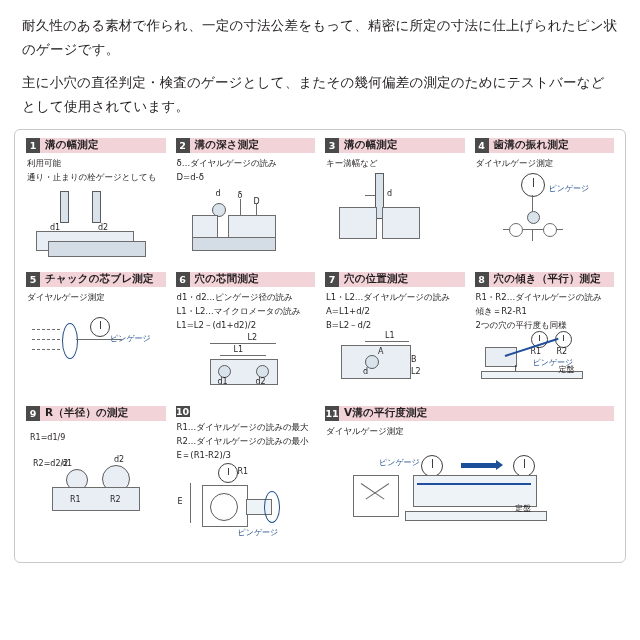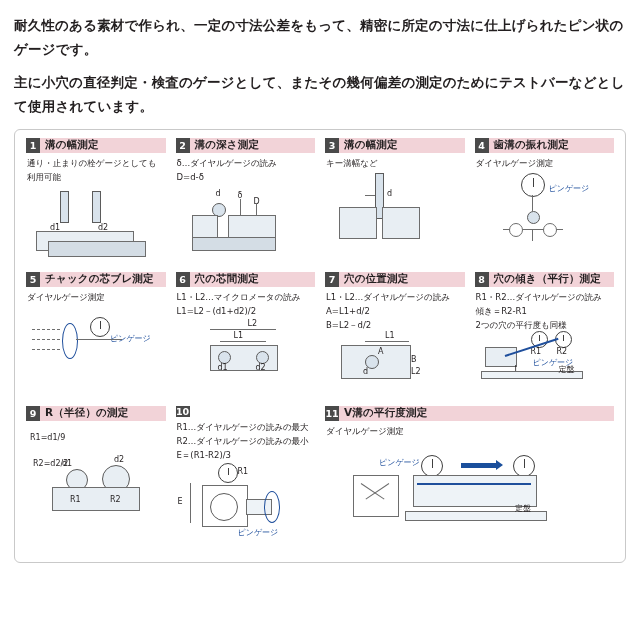--- a/index.html
+++ b/index.html
@@ -11,21 +11,21 @@
     overflow:hidden;
   }
   .page{position:relative;width:640px;height:640px;box-sizing:border-box;padding:14px 12px 0 12px;}
 
   
   .heading{display:flex;align-items:center;gap:8px;margin:6px 0 10px 2px;}
   .heading .marker{width:14px;height:14px;background:#cf1f2e;flex:0 0 auto;}
   .heading h1{font-size:17px;line-height:1;margin:0;font-weight:bold;letter-spacing:.5px;}
 
   
-  .intro{margin:0 2px;font-weight:bold;}
+  .intro{margin:0 10px;}
   .intro p{font-size:13.5px;line-height:1.75;margin:0 0 10px 0;letter-spacing:.2px;}
 
   
   .panel{
     position:relative;
     margin:8px 2px 0 2px;
     border:1px solid #c9c9c9;
     border-radius:6px;
     padding:8px 6px 10px 6px;
     box-sizing:border-box;
@@ -81,22 +81,22 @@
 
   <div class="panel">
 
     <div class="grid row1">
 
       <div class="cell w4">
         <div class="celltitle">
           <div class="num">1</div>
           <div class="ttl">溝の幅測定</div>
         </div>
+        <div class="note">利用可能</div>
         <div class="note">通り・止まりの栓ゲージとしても</div>
-        <div class="note">利用可能</div>
         <div class="fig">
           <div class="pin" style="left:34px;top:6px;width:7px;height:30px;"></div>
           <div class="pin" style="left:66px;top:6px;width:7px;height:30px;"></div>
           <div class="lbl" style="left:24px;top:38px;">d1</div>
           <div class="lbl" style="left:72px;top:38px;">d2</div>
           <div class="blk" style="left:10px;top:46px;width:96px;height:18px;"></div>
           <div class="blk" style="left:22px;top:56px;width:96px;height:14px;background:#d4dde5;"></div>
         </div>
       </div>
 
@@ -171,20 +171,21 @@
           <div class="dash" style="left:6px;top:34px;width:28px;"></div>
           <div class="dash" style="left:6px;top:44px;width:28px;"></div>
         </div>
       </div>
 
       <div class="cell w4">
         <div class="celltitle">
           <div class="num">6</div>
           <div class="ttl">穴の芯間測定</div>
         </div>
+        <div class="note">d1・d2…ピンゲージ径の読み</div>
         <div class="note">L1・L2…マイクロメータの読み</div>
         <div class="note">L1=L2－(d1+d2)/2</div>
         <div class="fig" style="height:54px;">
           <div class="lbl" style="left:72px;top:0px;">L2</div>
           <div class="lineh" style="left:34px;top:10px;width:66px;"></div>
           <div class="lbl" style="left:58px;top:12px;">L1</div>
           <div class="lineh" style="left:44px;top:22px;width:46px;"></div>
           <div class="blk" style="left:34px;top:26px;width:66px;height:24px;"></div>
           <div class="circ" style="left:42px;top:32px;width:11px;height:11px;background:#d9e3ec;"></div>
           <div class="circ" style="left:80px;top:32px;width:11px;height:11px;background:#d9e3ec;"></div>

